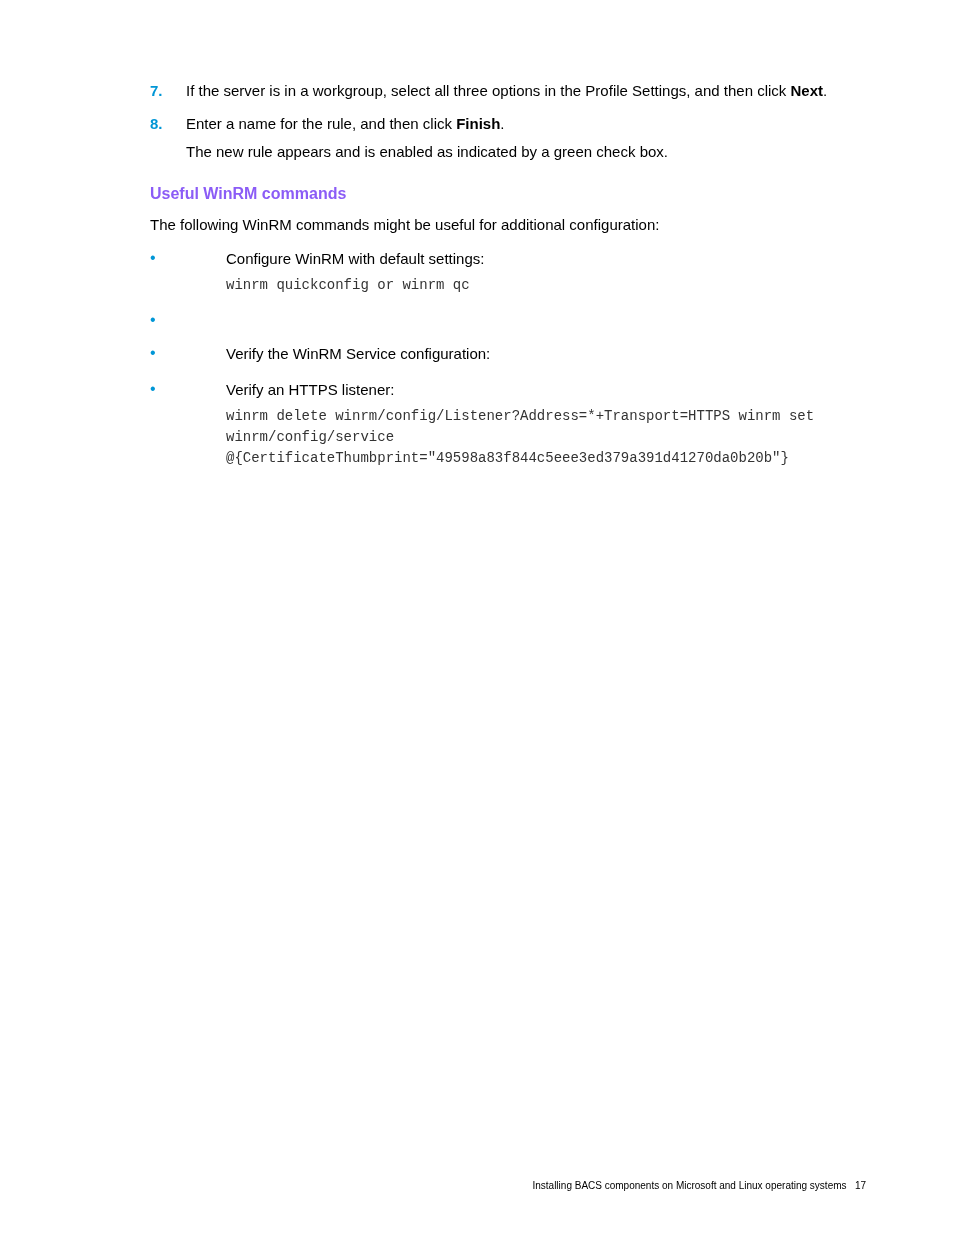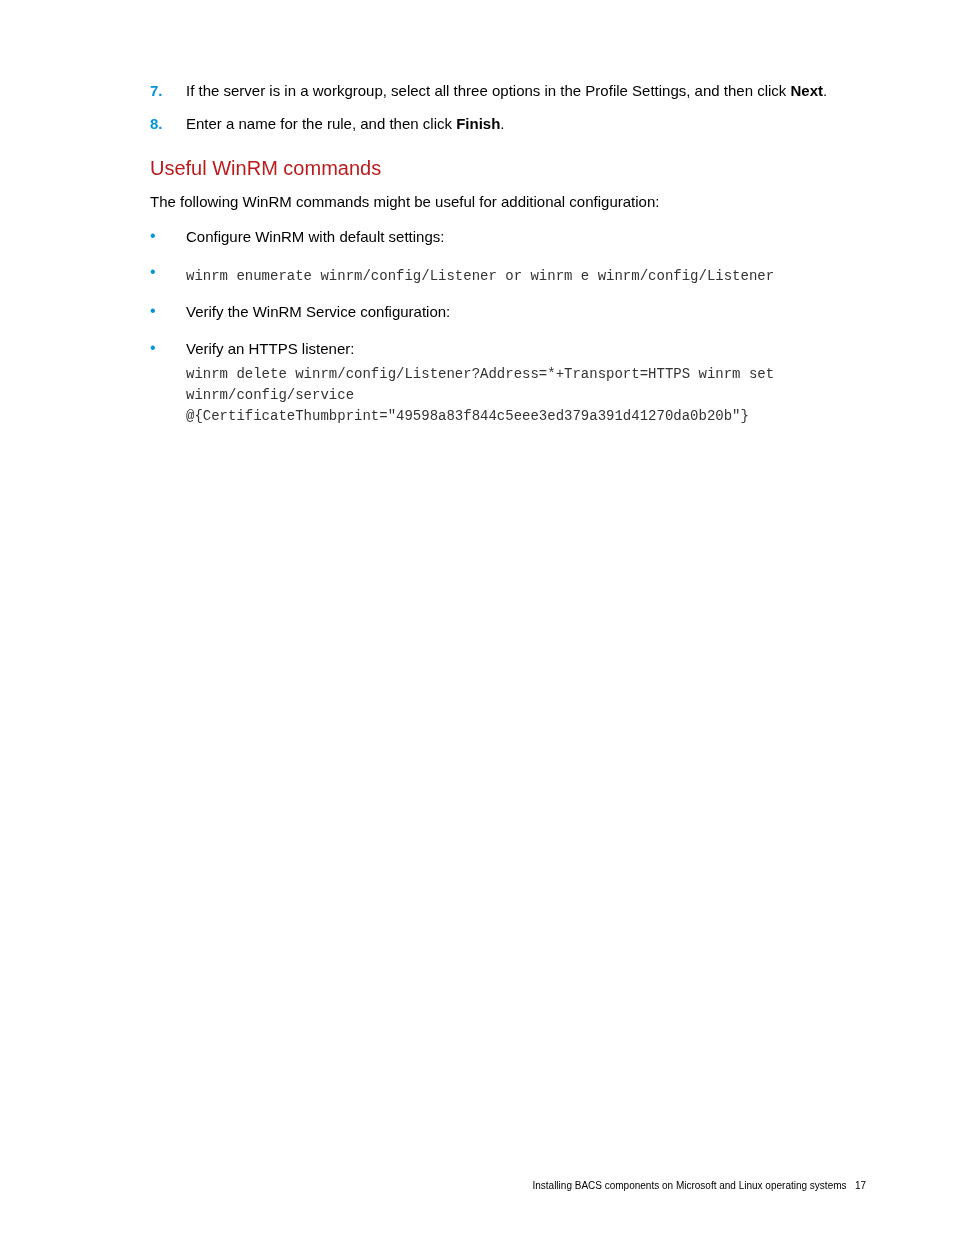--- a/index.html
+++ b/index.html
@@ -31,23 +31,23 @@
     min-width: 36px;
     display: inline-block;
   }
   .ordered-list .li-body {
     flex: 1;
   }
   .bold {
     font-weight: bold;
   }
   h2 {
-    color: #b91c1c;
-    font-weight: normal;
-    font-size: 20px;
+    color: #8b5cf6;
+    font-weight: bold;
+    font-size: 16px;
     margin: 18px 0 8px 62px;
   }
   .para {
     margin: 0 0 12px 62px;
   }
   .bullet-list {
     list-style: none;
     padding: 0;
     margin: 0 0 0 62px;
   }
@@ -57,20 +57,21 @@
   }
   .bullet {
     color: #0096d6;
     font-size: 16px;
     min-width: 36px;
     display: inline-block;
     line-height: 1.2;
   }
   .bi-body {
     flex: 1;
+    margin-left: 40px;
   }
   .code {
     font-family: "Courier New", Courier, monospace;
     font-size: 14px;
     color: #333;
     display: block;
     margin-top: 4px;
     white-space: pre-wrap;
     word-break: break-word;
   }
@@ -89,38 +90,39 @@
   <li>
     <span class="num">7.</span>
     <span class="li-body">
       <span>If the server is in a workgroup, select all three options in the Profile Settings, and then click </span><span class="bold">Next</span><span>.</span>
     </span>
   </li>
   <li>
     <span class="num">8.</span>
     <span class="li-body">
       <span>Enter a name for the rule, and then click </span><span class="bold">Finish</span><span>.</span>
+      <div style="margin-top:6px;">The new rule appears and is enabled as indicated by a green check box.</div>
     </span>
   </li>
 </ol>
 
 <h2>Useful WinRM commands</h2>
 <p class="para">The following WinRM commands might be useful for additional configuration:</p>
 
 <ul class="bullet-list">
   <li>
     <span class="bullet">•</span>
     <span class="bi-body">
       <span>Configure WinRM with default settings:</span>
+      <span class="code">winrm quickconfig or winrm qc</span>
     </span>
   </li>
   <li>
     <span class="bullet">•</span>
     <span class="bi-body">
-      <span class="code">winrm enumerate winrm/config/Listener or winrm e winrm/config/Listener</span>
     </span>
   </li>
   <li>
     <span class="bullet">•</span>
     <span class="bi-body">
       <span>Verify the WinRM Service configuration:</span>
     </span>
   </li>
   <li>
     <span class="bullet">•</span>

